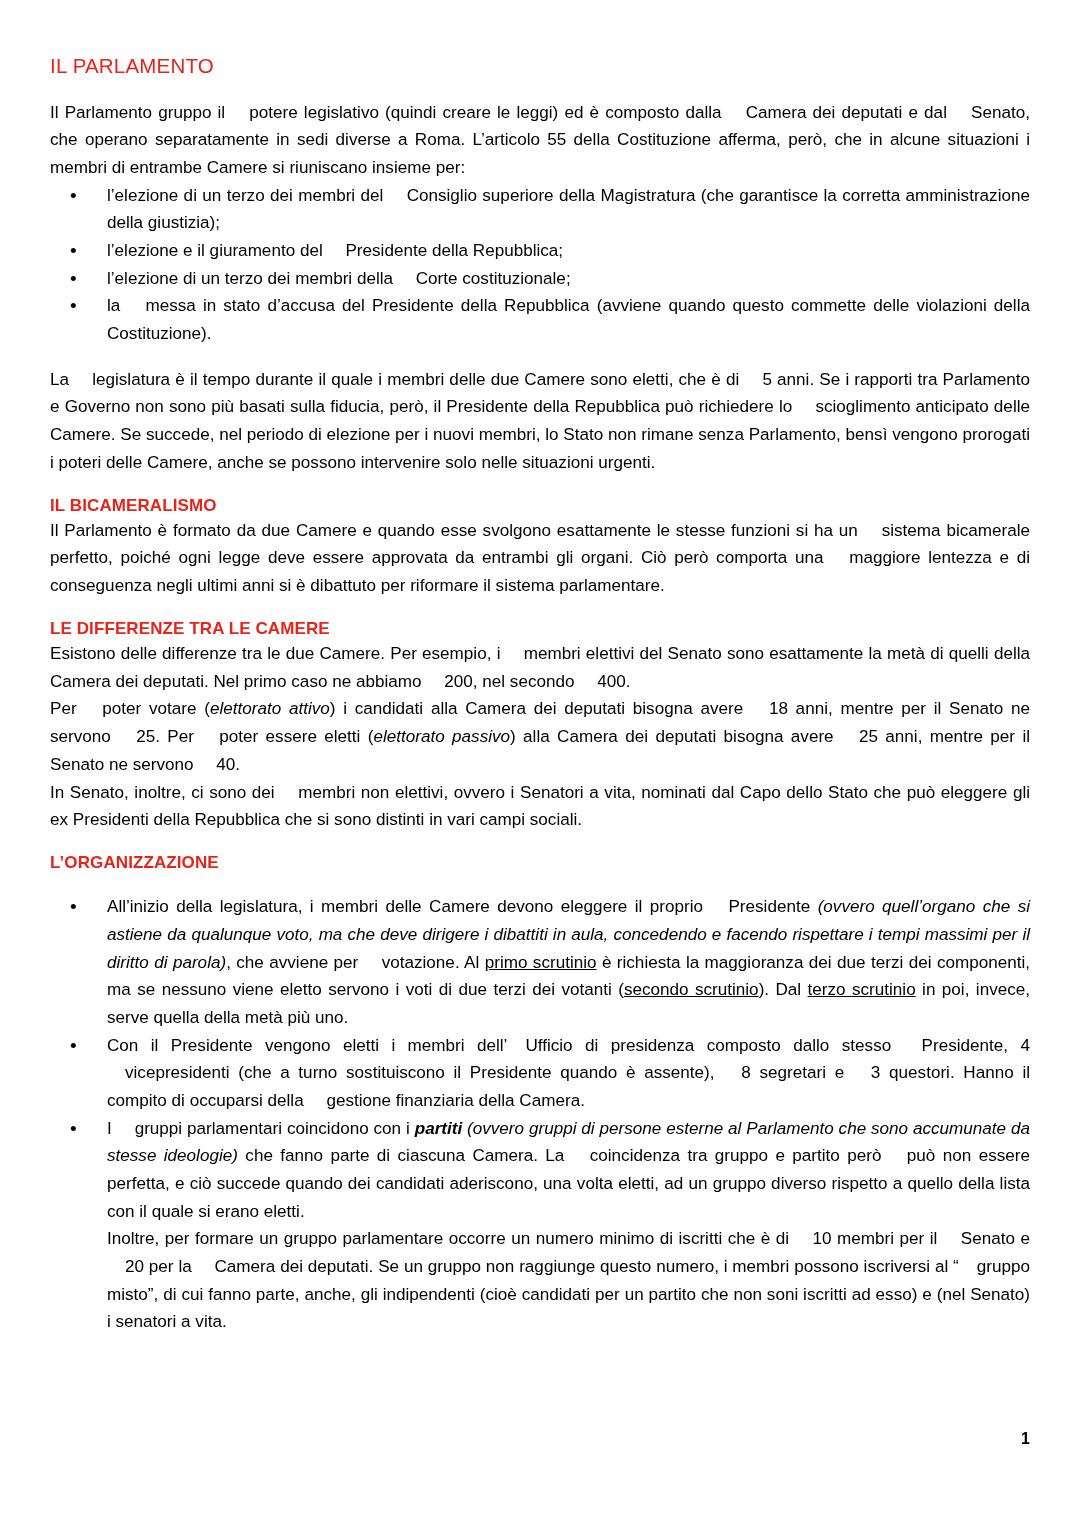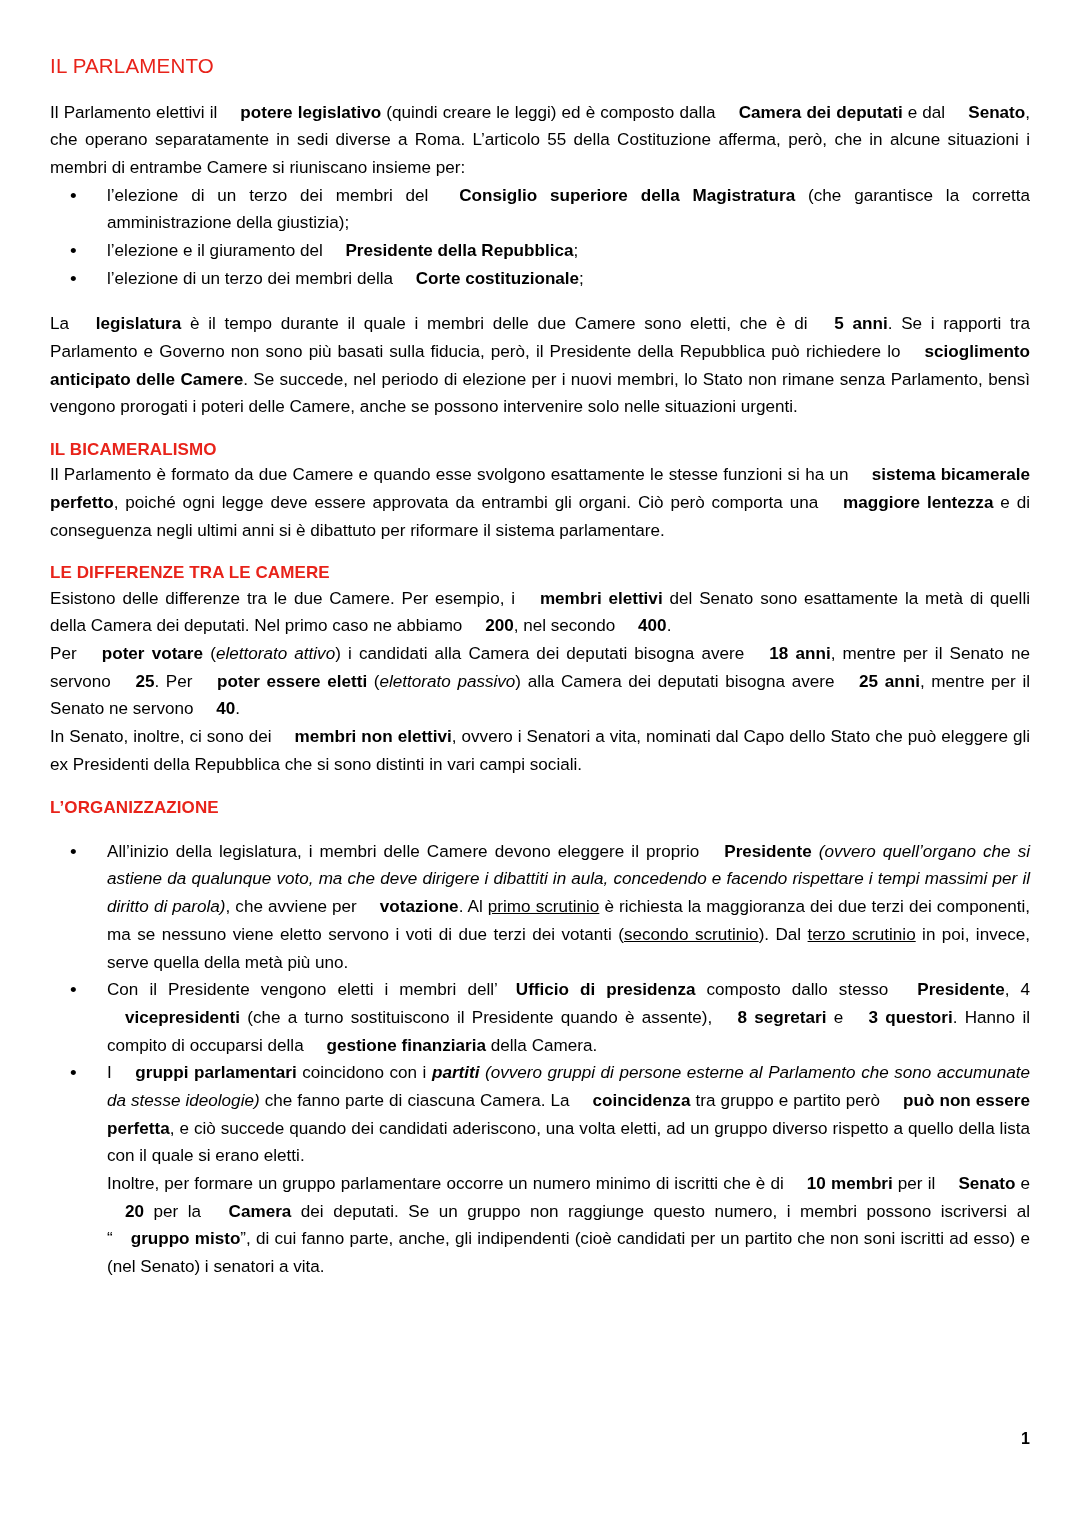--- a/index.html
+++ b/index.html
@@ -64,46 +64,47 @@
     content: "\2022";
     position: absolute;
     left: 20px;
     top: -1px;
     font-size: 19px;
     line-height: 1.62;
     color: #000;
   }
   ul.bullets > li.nobullet::before { content: ""; }
   .big-list > li { margin-bottom: 0; }
-  b, strong { font-weight: bold; padding-left: 18px; }
+  b, strong { font-weight: normal; padding-left: 18px; }
   i, em { font-style: italic; }
   .bi { font-weight: bold; font-style: italic; }
   .u { text-decoration: underline; }
   .page-num {
     position: absolute;
     right: 50px;
     bottom: 30px;
     font-size: 16px;
     font-weight: bold;
     color: #000;
   }
 </style>
 </head>
 <body>
 
 <div class="page">
 
   <h1 class="doc-title">IL PARLAMENTO</h1>
 
-  <p class="body"><span>Il Parlamento elettivi il </span><b>potere legislativo</b><span> (quindi creare le leggi) ed è composto dalla </span><b>Camera dei deputati</b><span> e dal </span><b>Senato</b><span>, che operano separatamente in sedi diverse a Roma. L’articolo 55 della Costituzione afferma, però, che in alcune situazioni i membri di entrambe Camere si riuniscano insieme per:</span></p>
+  <p class="body"><span>Il Parlamento gruppo il </span><b>potere legislativo</b><span> (quindi creare le leggi) ed è composto dalla </span><b>Camera dei deputati</b><span> e dal </span><b>Senato</b><span>, che operano separatamente in sedi diverse a Roma. L’articolo 55 della Costituzione afferma, però, che in alcune situazioni i membri di entrambe Camere si riuniscano insieme per:</span></p>
 
   <ul class="bullets">
     <li><span>l’elezione di un terzo dei membri del </span><b>Consiglio superiore della Magistratura</b><span> (che garantisce la corretta amministrazione della giustizia);</span></li>
     <li><span>l’elezione e il giuramento del </span><b>Presidente della Repubblica</b><span>;</span></li>
     <li><span>l’elezione di un terzo dei membri della </span><b>Corte costituzionale</b><span>;</span></li>
+    <li><span>la </span><b>messa in stato d’accusa</b><span> del Presidente della Repubblica (avviene quando questo commette delle violazioni della Costituzione).</span></li>
   </ul>
 
   <p class="body gap-lg" style="margin-top:18px;"><span>La </span><b>legislatura</b><span> è il tempo durante il quale i membri delle due Camere sono eletti, che è di </span><b>5 anni</b><span>. Se i rapporti tra Parlamento e Governo non sono più basati sulla fiducia, però, il Presidente della Repubblica può richiedere lo </span><b>scioglimento anticipato delle Camere</b><span>. Se succede, nel periodo di elezione per i nuovi membri, lo Stato non rimane senza Parlamento, bensì vengono prorogati i poteri delle Camere, anche se possono intervenire solo nelle situazioni urgenti.</span></p>
 
   <h2 class="sec-heading">IL BICAMERALISMO</h2>
   <p class="body"><span>Il Parlamento è formato da due Camere e quando esse svolgono esattamente le stesse funzioni si ha un </span><b>sistema bicamerale perfetto</b><span>, poiché ogni legge deve essere approvata da entrambi gli organi. Ciò però comporta una </span><b>maggiore lentezza</b><span> e di conseguenza negli ultimi anni si è dibattuto per riformare il sistema parlamentare.</span></p>
 
   <h2 class="sec-heading">LE DIFFERENZE TRA LE CAMERE</h2>
   <p class="body"><span>Esistono delle differenze tra le due Camere. Per esempio, i </span><b>membri elettivi</b><span> del Senato sono esattamente la metà di quelli della Camera dei deputati. Nel primo caso ne abbiamo </span><b>200</b><span>, nel secondo </span><b>400</b><span>.</span></p>
   <p class="body"><span>Per </span><b>poter votare</b><span> (</span><i>elettorato attivo</i><span>) i candidati alla Camera dei deputati bisogna avere </span><b>18 anni</b><span>, mentre per il Senato ne servono </span><b>25</b><span>. Per </span><b>poter essere eletti</b><span> (</span><i>elettorato passivo</i><span>) alla Camera dei deputati bisogna avere </span><b>25 anni</b><span>, mentre per il Senato ne servono </span><b>40</b><span>.</span></p>

